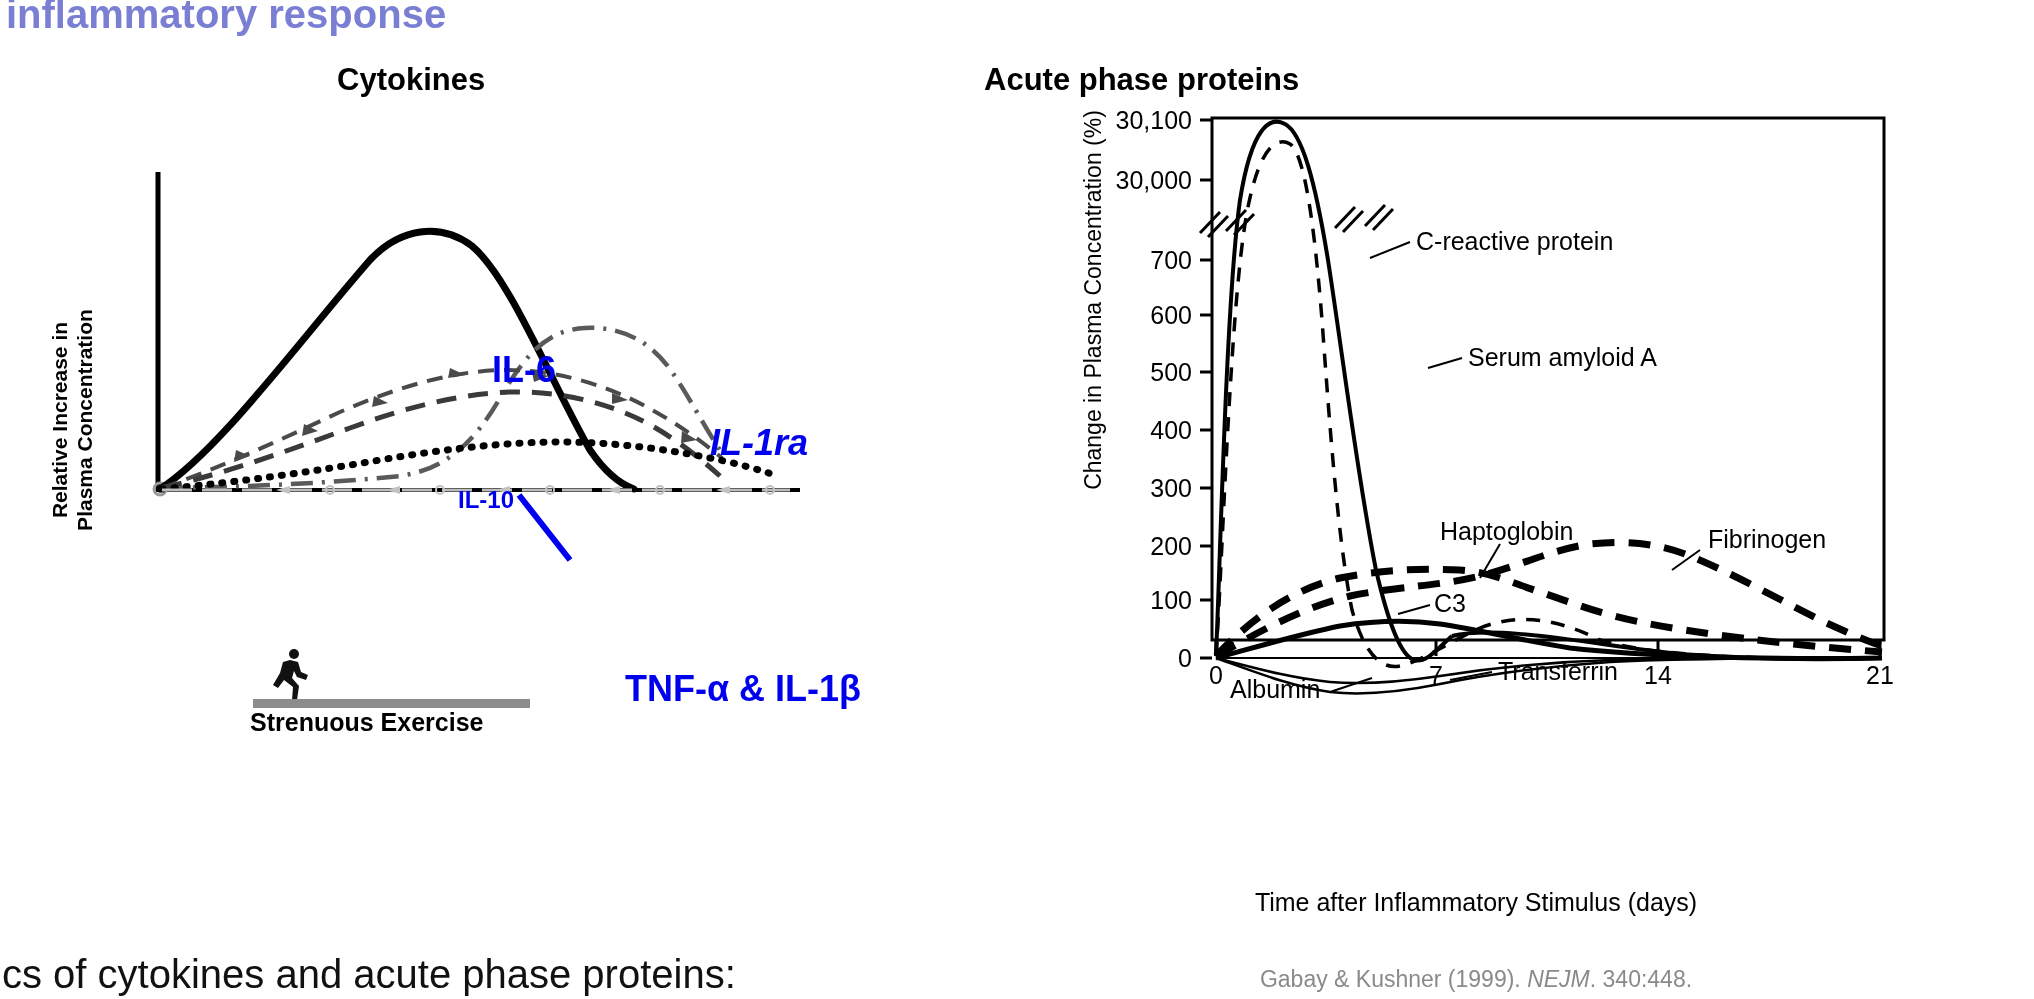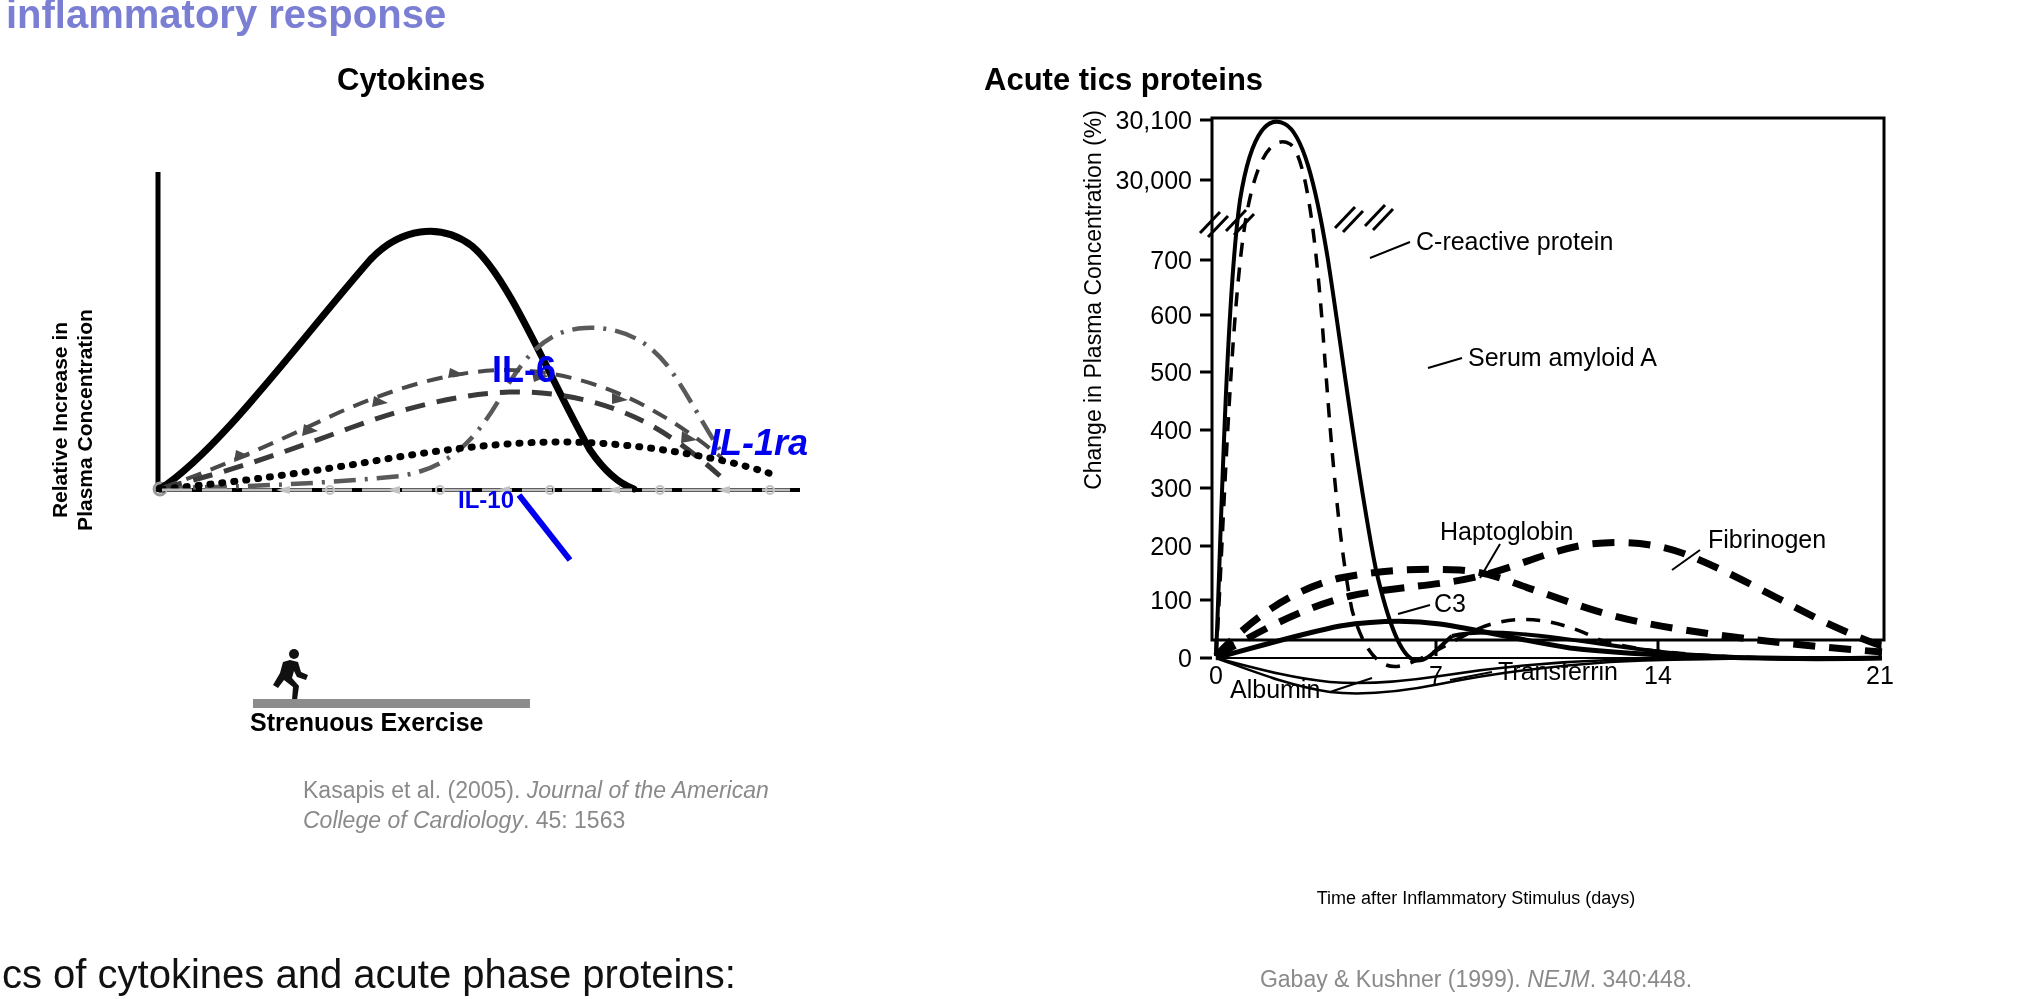--- a/index.html
+++ b/index.html
@@ -104,21 +104,21 @@
     font-size: 23px;
     color: #000;
     white-space: nowrap;
   }
   #right-svg { position: absolute; left: 0; top: 0; }
   #right-xlabel {
     position: absolute;
     left: 1096px; top: 888px;
     width: 760px;
     text-align: center;
-    font-size: 18px;
+    font-size: 25px;
     color: #000;
   }
   #cite-right {
     position: absolute;
     left: 1096px; top: 938px;
     width: 760px;
     text-align: center;
     font-size: 23px;
     color: #8A8A8A;
     margin-top: 28px;
@@ -133,21 +133,21 @@
     color: #111;
     white-space: nowrap;
   }
 </style>
 </head>
 <body>
 
 <div id="slide-title">inflammatory response</div>
 
 <div class="panel-heading" id="heading-cytokines">Cytokines</div>
-<div class="panel-heading" id="heading-app">Acute tics proteins</div>
+<div class="panel-heading" id="heading-app">Acute phase proteins</div>
 
 <div id="left-panel">
 
   <div id="left-ylabel">
     <div>Relative Increase in</div>
     <div>Plasma Concentration</div>
   </div>
 
   <svg id="left-svg" width="800" height="560">
 
@@ -187,34 +187,32 @@
       <circle cx="560" cy="340" r="4" fill="none" stroke="#c2c2c2" stroke-width="2"></circle>
       <circle cx="670" cy="340" r="4" fill="none" stroke="#c2c2c2" stroke-width="2"></circle>
     </g>
 
     <line x1="419" y1="345" x2="470" y2="410" stroke="#0000EE" stroke-width="6"></line>
   </svg>
 
   <div class="blue-lbl" id="lbl-il6">IL-6</div>
   <div class="blue-lbl" id="lbl-il1ra">IL-1ra</div>
   <div class="blue-lbl" id="lbl-il10">IL-10</div>
+  <div class="blue-lbl" id="lbl-tnf">TNF-α &amp; IL-1β</div>
 
   <svg id="runner-icon" width="46" height="56" viewBox="0 0 46 56">
     <g fill="#111">
       <circle cx="26" cy="6" r="5"></circle>
       <path d="M22,12 L30,14 L33,24 L40,27 L38,32 L29,29 L26,23 L24,30 L31,38 L29,52 L24,52 L25,39 L16,32 L10,40 L5,37 L12,25 L15,14 Z"></path>
     </g>
   </svg>
 
   <div id="exercise-bar"></div>
   <div id="lbl-exercise">Strenuous Exercise</div>
 
-  <div id="cite-left">
-    <span>Kasapis et al. (2005). </span><span class="ital">Journal of the American College of Cardiology</span><span>. 45: 1563</span>
-  </div>
 </div>
 
 <div id="right-panel">
   <div id="right-ylabel">Change in Plasma Concentration (%)</div>
 
   <svg id="right-svg" width="830" height="600">
 
     <rect x="132" y="18" width="672" height="522" fill="none" stroke="#000" stroke-width="3"></rect>
 
     <g stroke="#000" stroke-width="3">

